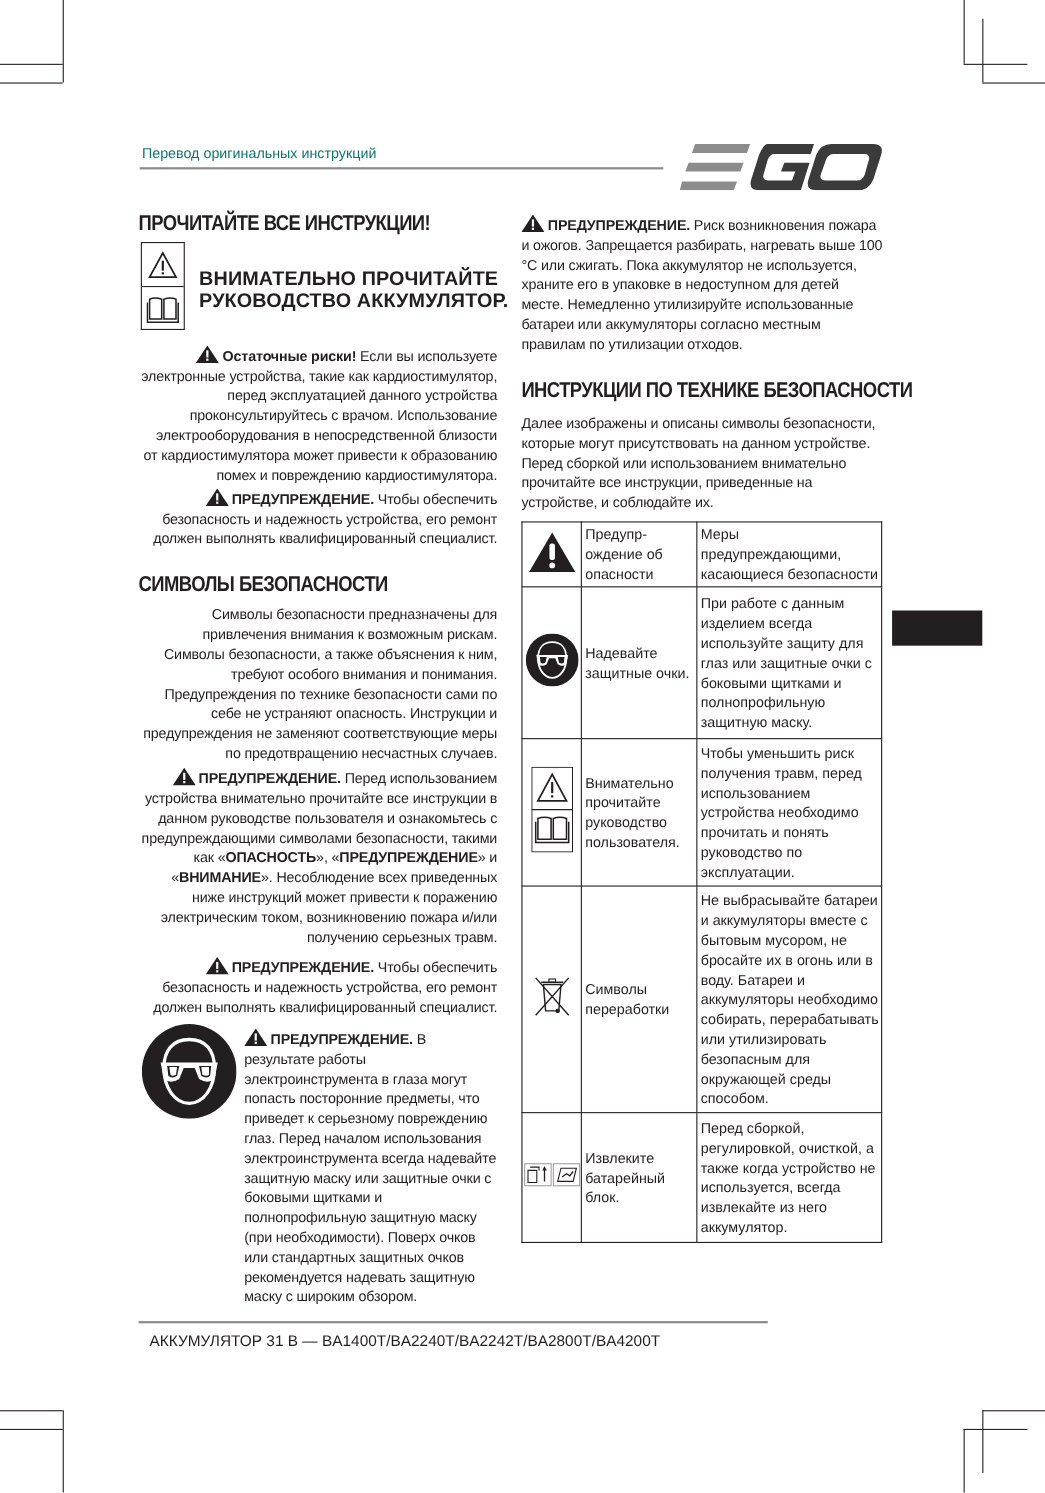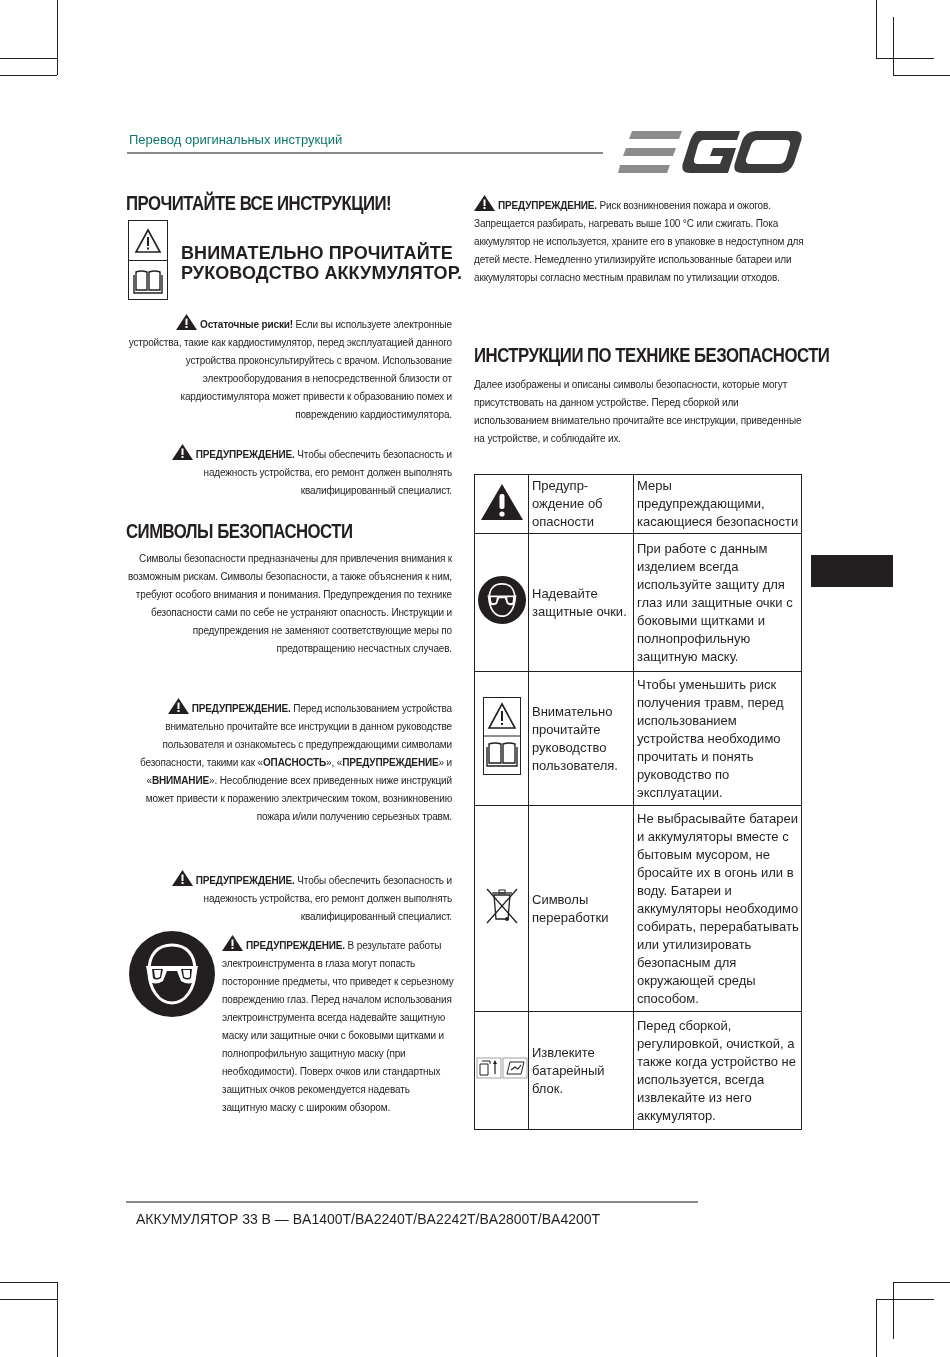--- a/index.html
+++ b/index.html
@@ -3,21 +3,21 @@
 <meta charset="utf-8">
 <style>
   html,body{margin:0;padding:0;background:#fff;}
   body{width:950px;height:1357px;position:relative;overflow:hidden;font-family:"Liberation Sans",sans-serif;color:#231f20;}
   .abs{position:absolute;}
   .crop{position:absolute;background:#231f20;}
   .hdr-text{left:129px;top:132px;font-size:13px;color:#0f766e;}
   .hdr-rule{left:127px;top:152px;width:476px;height:2px;background:#8a8a8a;}
   .logo{left:618px;top:131px;width:184px;height:42px;}
   .h1{font-family:"Liberation Sans",sans-serif;font-weight:bold;font-size:19.5px;letter-spacing:-0.6px;transform:scaleX(0.86);transform-origin:left top;white-space:nowrap;color:#231f20;}
-  .p{font-size:10px;line-height:18px;color:#231f20;letter-spacing:-0.15px;}
+  .p{font-size:13px;line-height:18px;color:#231f20;letter-spacing:-0.15px;}
   .p b{font-weight:bold;}
   .warn{display:inline-block;width:21px;height:16px;vertical-align:-2px;margin-right:3px;}
   .col-l{left:126px;width:326px;text-align:right;}
   .col-r{left:474px;width:330px;}
   .readbox{position:absolute;left:128px;top:220px;width:40px;height:80px;border:1px solid #231f20;box-sizing:border-box;}
   .readbox .cell{height:39px;border-bottom:1px solid #231f20;display:flex;align-items:center;justify-content:center;}
   .readbox .cell:last-child{border-bottom:none;}
   .read-title{left:181px;top:243px;font-weight:bold;font-size:18px;line-height:20px;letter-spacing:0.1px;}
   table.sym{position:absolute;left:474px;top:474px;width:328px;border-collapse:collapse;}
   table.sym td{border:1px solid #231f20;font-size:13px;line-height:18px;vertical-align:middle;padding:2px 2px 2px 3px;color:#231f20;}
@@ -205,13 +205,13 @@
     </td>
     <td class="name">Извлеките батарейный блок.</td>
     <td class="desc">Перед сборкой, регулировкой, очисткой, а также когда устройство не используется, всегда извлекайте из него аккумулятор.</td>
   </tr>
 </tbody>
   </table>
 
 <div class="abs tab-marker"></div>
 
 <div class="abs ftr-rule"></div>
-<div class="abs ftr-text">АККУМУЛЯТОР 33 В — BA1400T/BA2240T/BA2242T/BA2800T/BA4200T</div>
+<div class="abs ftr-text">АККУМУЛЯТОР 31 В — BA1400T/BA2240T/BA2242T/BA2800T/BA4200T</div>
 
 </body></html>

